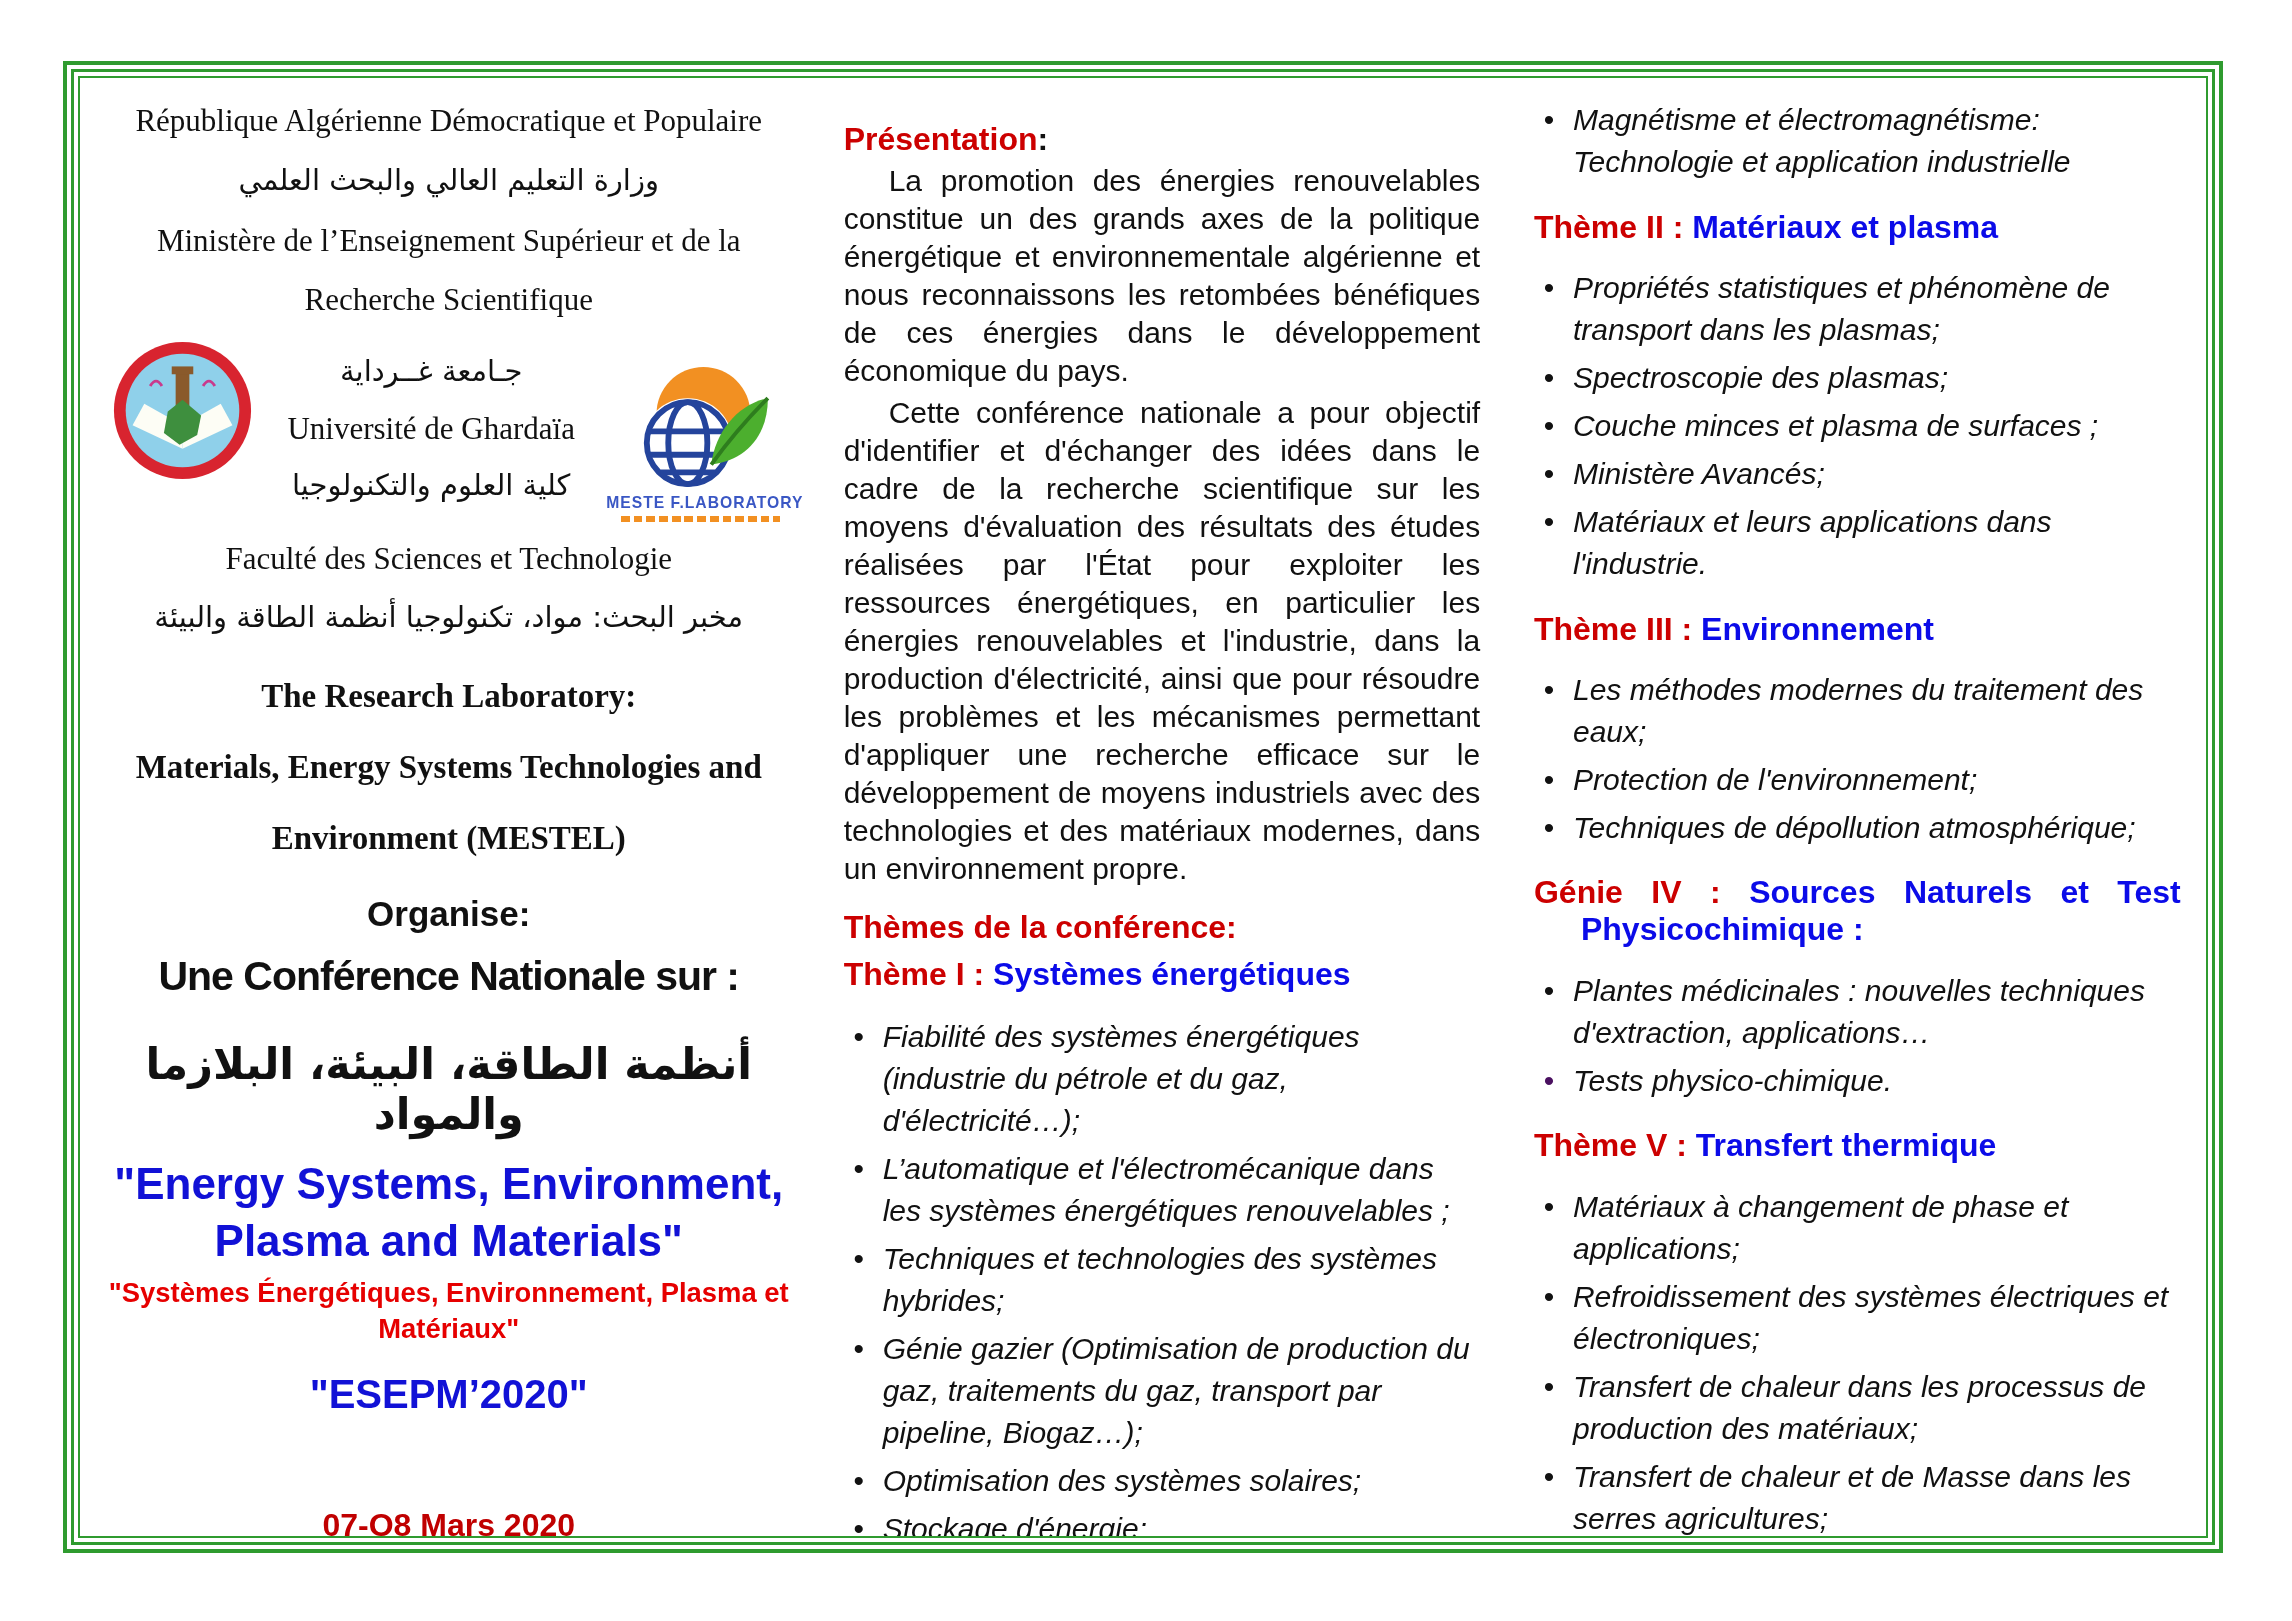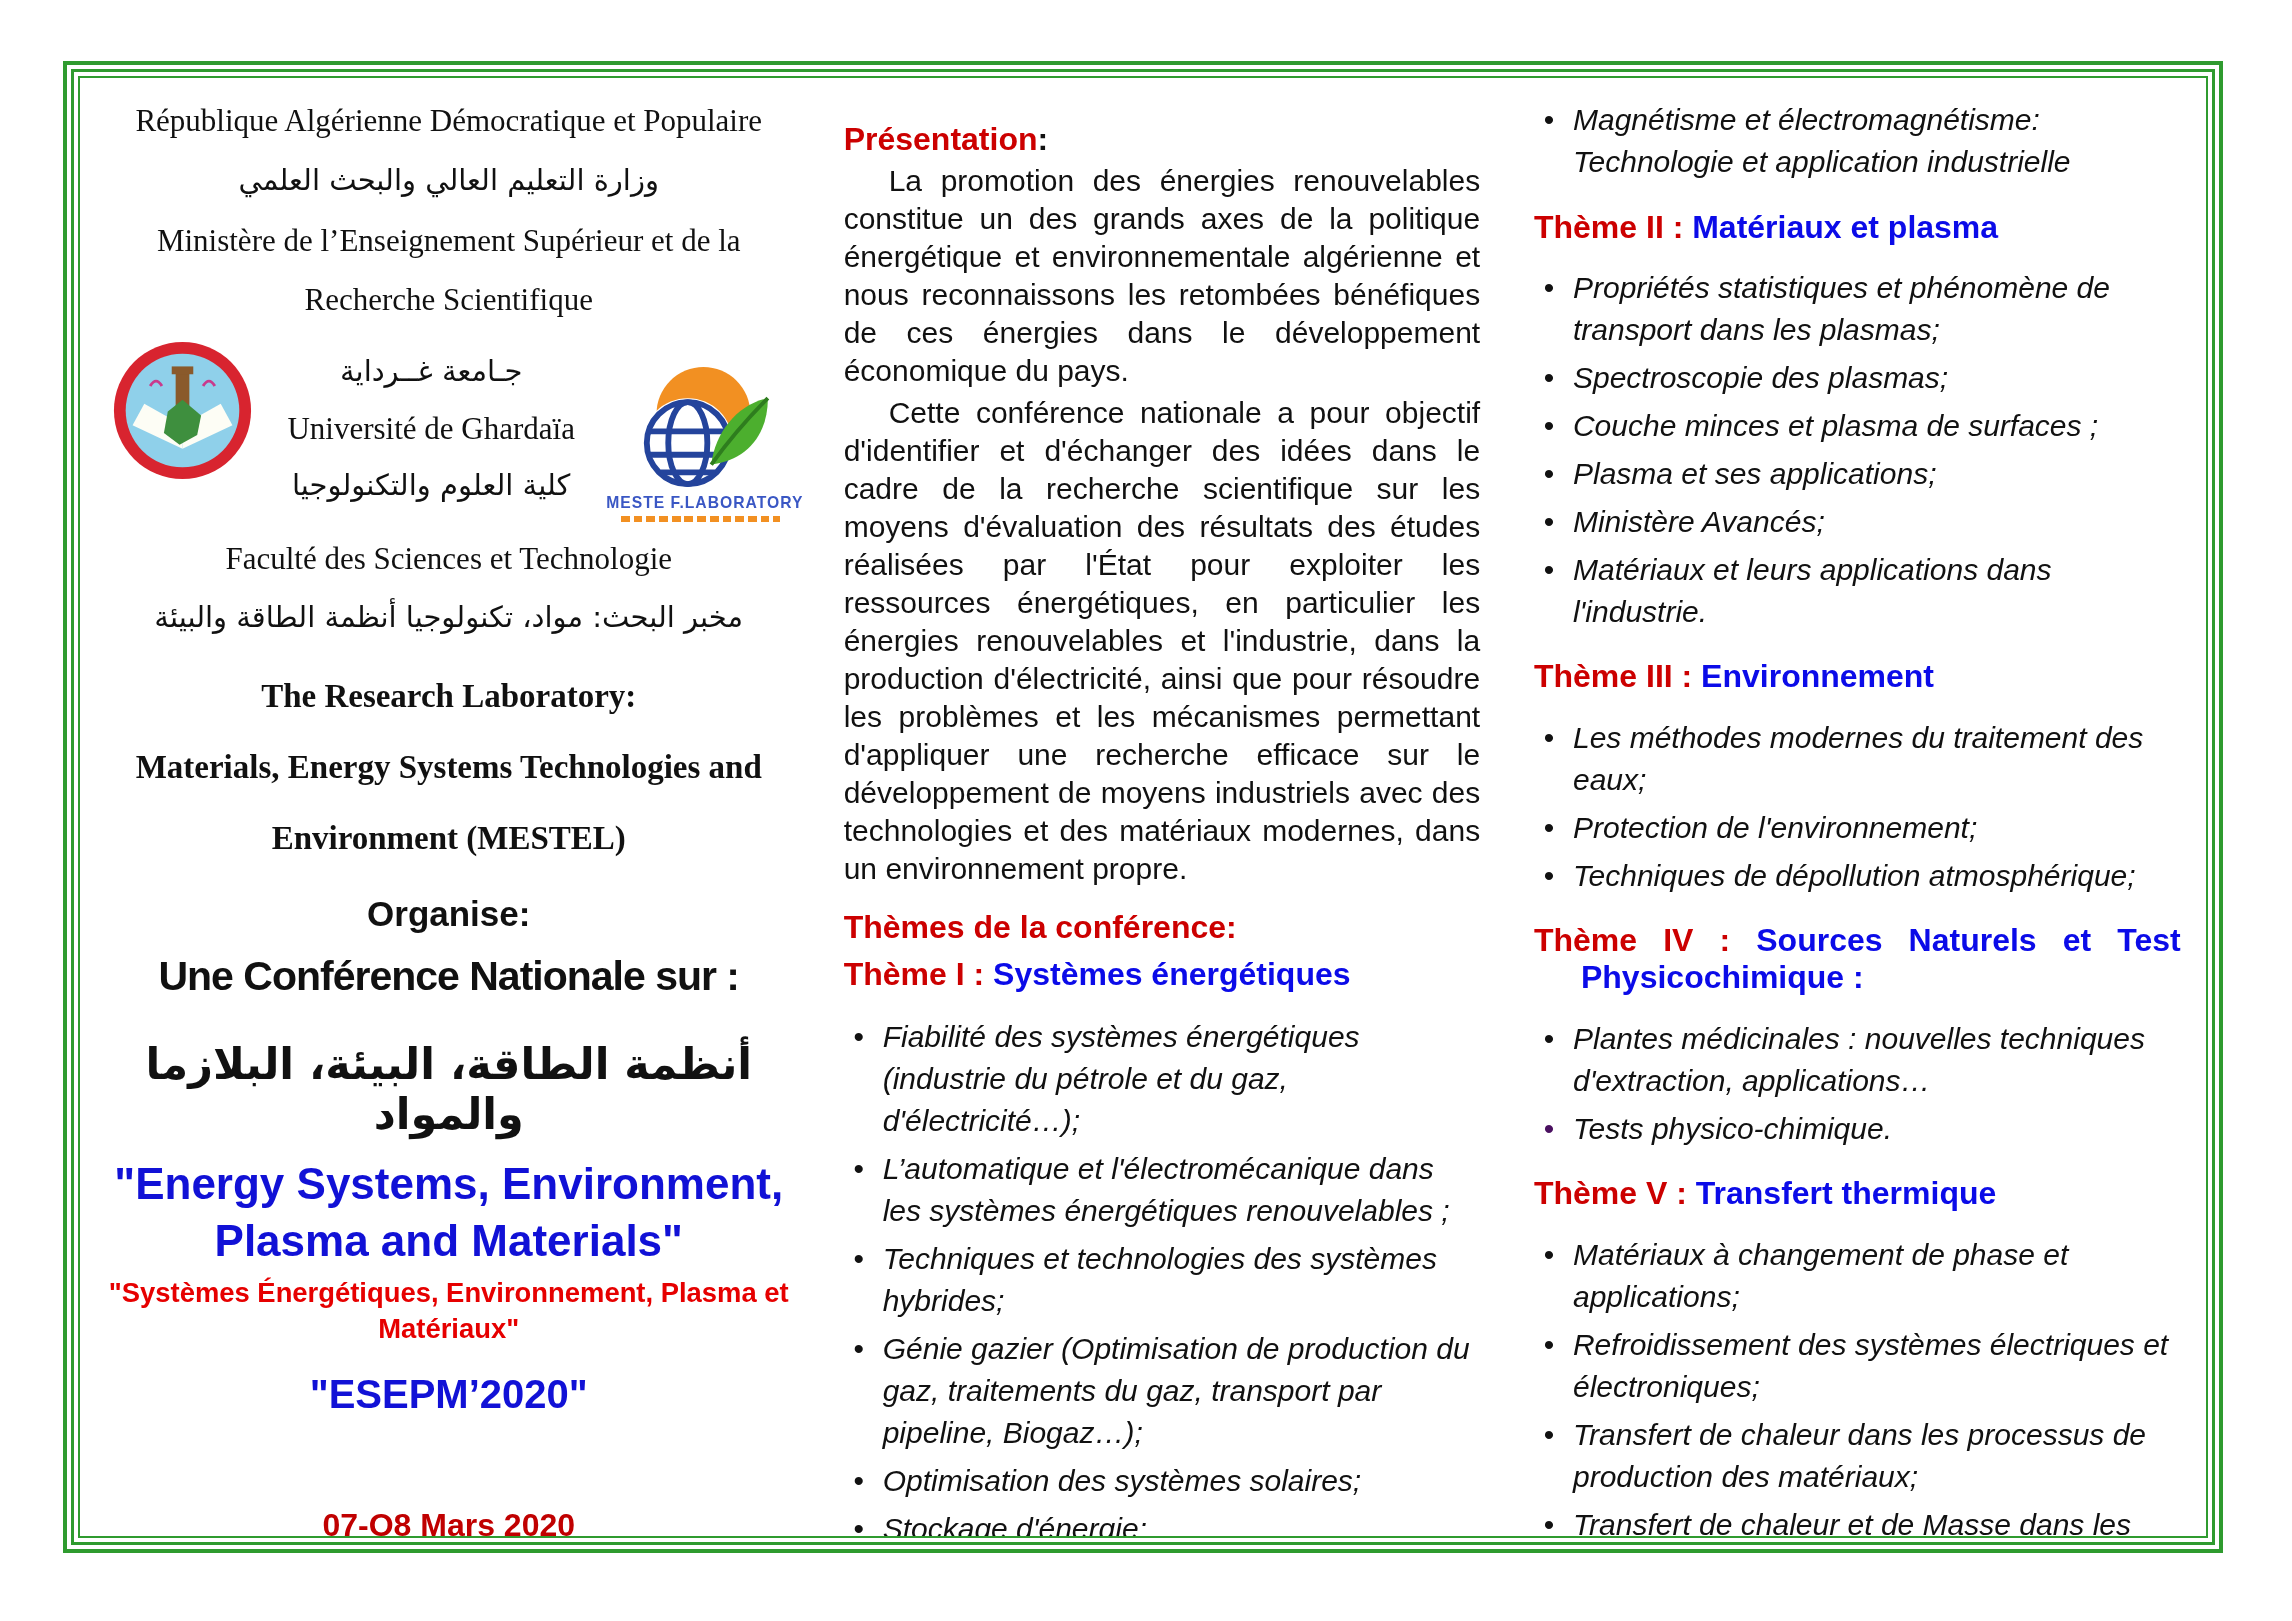--- a/index.html
+++ b/index.html
@@ -157,33 +157,32 @@
    <div class="col col3">
      <div class="bullets">
        <div class="bullet">Magnétisme et électromagnétisme: Technologie et application industrielle</div>
      </div>
 
      <h3 class="theme"><span class="tlabel">Thème II : </span><span class="ttitle">Matériaux et plasma</span></h3>
      <div class="bullets">
        <div class="bullet">Propriétés statistiques et phénomène de transport dans les plasmas;</div>
        <div class="bullet">Spectroscopie des plasmas;</div>
        <div class="bullet">Couche minces et plasma de surfaces ;</div>
-       <div class="bullet">Plasma et ses applications;</div>
        <div class="bullet">Ministère  Avancés;</div>
        <div class="bullet">Matériaux et leurs applications dans l'industrie.</div>
      </div>
 
      <h3 class="theme"><span class="tlabel">Thème III : </span><span class="ttitle">Environnement</span></h3>
      <div class="bullets">
        <div class="bullet">Les méthodes modernes du traitement des eaux;</div>
        <div class="bullet">Protection de l'environnement;</div>
        <div class="bullet">Techniques de dépollution atmosphérique;</div>
      </div>
 
-     <h3 class="theme hang"><span class="tlabel">Thème IV : </span><span class="ttitle">Sources Naturels et Test Physicochimique :</span></h3>
+     <h3 class="theme hang"><span class="tlabel">Génie IV : </span><span class="ttitle">Sources Naturels et Test Physicochimique :</span></h3>
      <div class="bullets">
        <div class="bullet">Plantes médicinales : nouvelles techniques d'extraction, applications…</div>
        <div class="bullet purple">Tests physico-chimique.</div>
      </div>
 
      <h3 class="theme"><span class="tlabel">Thème V : </span><span class="ttitle">Transfert thermique</span></h3>
      <div class="bullets">
        <div class="bullet">Matériaux à changement de phase et applications;</div>
        <div class="bullet">Refroidissement des systèmes électriques et électroniques;</div>
        <div class="bullet">Transfert de chaleur dans les processus de production des matériaux;</div>

